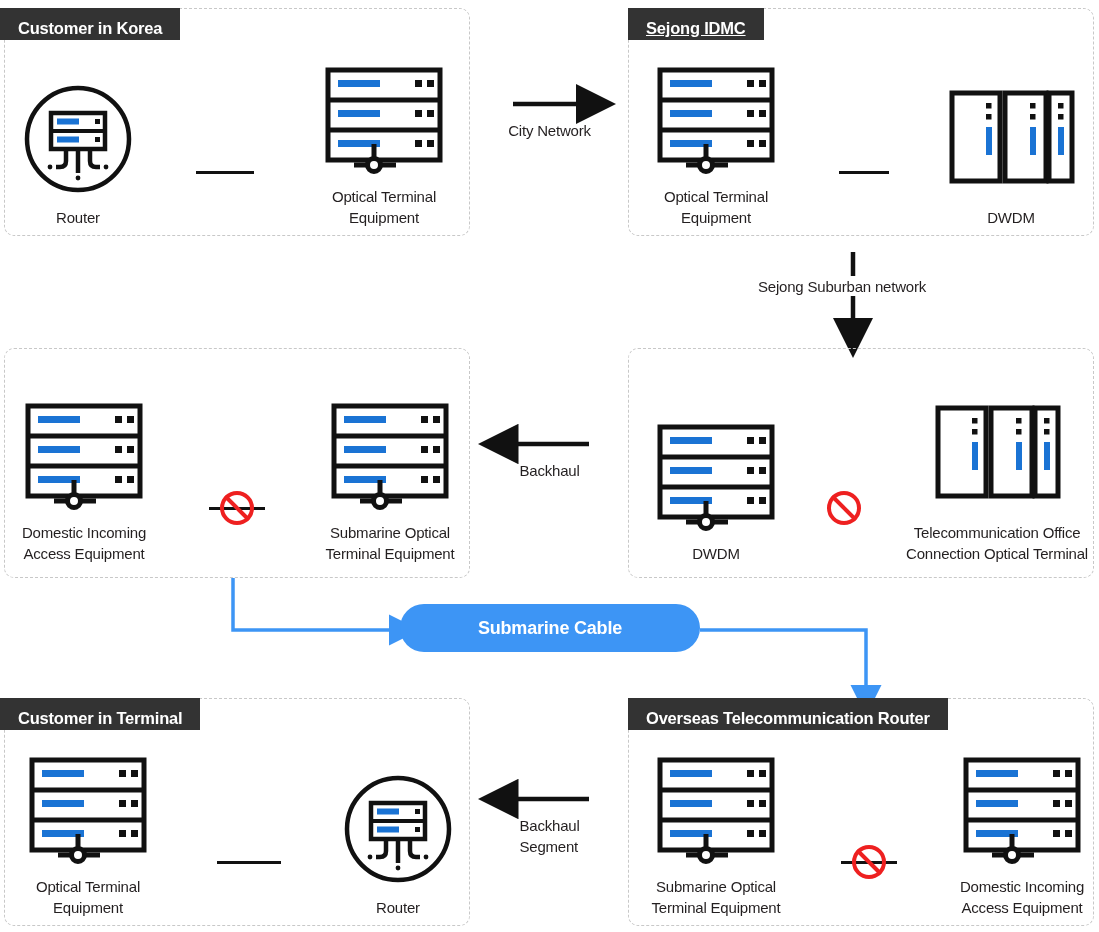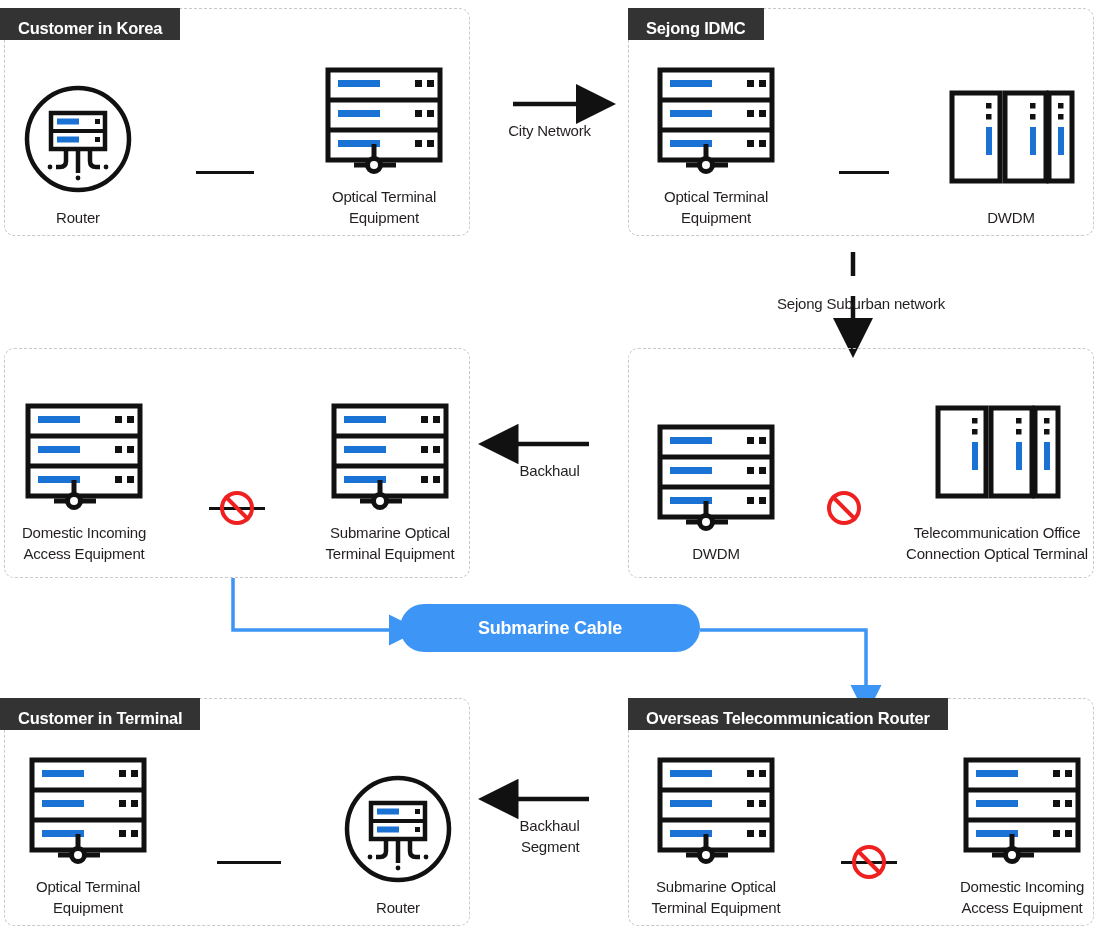--- a/index.html
+++ b/index.html
@@ -106,21 +106,21 @@
   
   .conn {
     position: absolute;
     display: flex;
     flex-direction: column;
     align-items: center;
   }
   .conn-label {
     font-size: 15px;
     line-height: 21px;
-    text-align: right;
+    text-align: left;
     white-space: pre-line;
     color: #231f20;
     letter-spacing: -0.2px;
   }
   .conn-v-label {
     position: absolute;
     font-size: 15px;
     line-height: 21px;
     white-space: nowrap;
     color: #231f20;
@@ -227,21 +227,21 @@
           <line x1="36" y1="103" x2="78" y2="103" stroke="#111111" stroke-width="5"></line>
           <circle cx="56" cy="103" r="6.5" fill="#ffffff" stroke="#111111" stroke-width="5"></circle>
         </svg>
       </div>
       <div class="device-label">Optical Terminal
 Equipment</div>
     </div>
   </div>
 
   <div class="panel" style="left:628px; top:8px; width:466px; height:228px;"></div>
-  <div class="panel-title" style="left:628px; top:8px;">Sejong IDMC</div>
+  <div class="panel-title" style="left:628px; top:8px;text-decoration:underline;">Sejong IDMC</div>
 
   <div class="devices" style="left:650px; top:62px; width:426px;">
     <div class="device">
       <div class="device-art">
         <svg width="132" height="112" viewBox="0 0 132 112">
           <rect x="10" y="8" width="112" height="90" fill="none" stroke="#111111" stroke-width="5"></rect>
           <line x1="10" y1="38" x2="122" y2="38" stroke="#111111" stroke-width="5"></line>
           <line x1="10" y1="68" x2="122" y2="68" stroke="#111111" stroke-width="5"></line>
           <rect x="20" y="18" width="42" height="7" fill="#1a73d4"></rect>
           <rect x="20" y="48" width="42" height="7" fill="#1a73d4"></rect>
@@ -286,21 +286,21 @@
       </div>
       <div class="device-label">DWDM</div>
     </div>
   </div>
 
   <div class="conn" style="left:487px; top:92px; width:125px;">
     <div style="height:28px;"></div>
     <div class="conn-label">City Network</div>
   </div>
 
-  <div class="conn-v-label" style="left:758px; top:293px;margin-left:19px;">Sejong Suburban network</div>
+  <div class="conn-v-label" style="left:758px; top:276px;">Sejong Suburban network</div>
 
   <div class="panel" style="left:4px; top:348px; width:466px; height:230px;"></div>
 
   <div class="devices" style="left:18px; top:398px; width:438px;">
     <div class="device">
       <div class="device-art">
         <svg width="132" height="112" viewBox="0 0 132 112">
           <rect x="10" y="8" width="112" height="90" fill="none" stroke="#111111" stroke-width="5"></rect>
           <line x1="10" y1="38" x2="122" y2="38" stroke="#111111" stroke-width="5"></line>
           <line x1="10" y1="68" x2="122" y2="68" stroke="#111111" stroke-width="5"></line>

